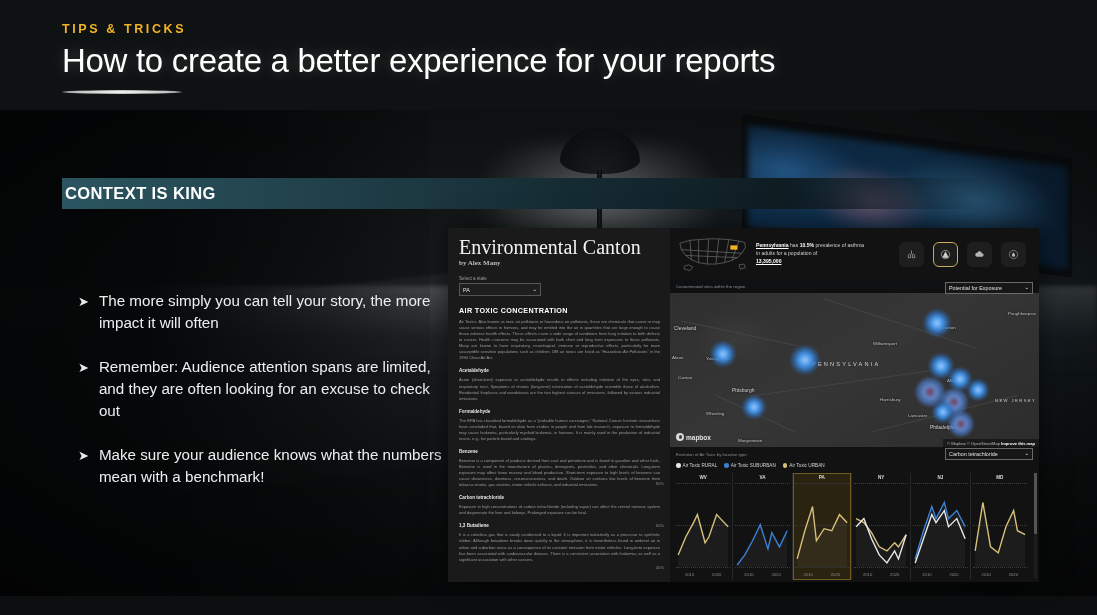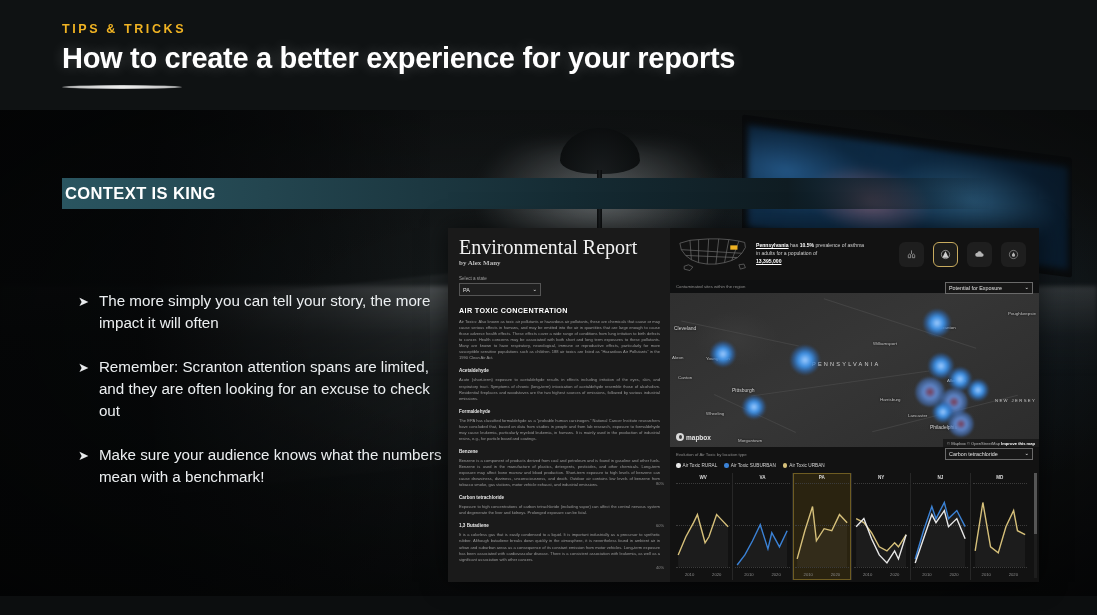--- a/index.html
+++ b/index.html
@@ -74,21 +74,21 @@
   .slide-topband { position: absolute; left: 0; right: 0; top: 0; height: 110px; background: #0f1213; }
   .slide-botband { position: absolute; left: 0; right: 0; bottom: 0; height: 19px; background: #0c0e0f; }
 
   
   .header { position: absolute; left: 62px; top: 22px; }
   .eyebrow {
     color: #f0b323; font-size: 12.5px; font-weight: bold;
     letter-spacing: 2.6px; margin-bottom: 6px;
   }
   .title {
-    color: #ffffff; font-size: 29px; font-weight: bold; letter-spacing: -0.3px;
+    color: #ffffff; font-size: 33px; font-weight: normal; letter-spacing: -0.3px;
     text-shadow: 0 0 14px rgba(255,255,255,.22);
   }
   .title-rule {
     margin-top: 10px; width: 120px; height: 4px;
     background: radial-gradient(ellipse at 50% 50%, #ffffff 0%, rgba(255,255,255,.75) 55%, rgba(255,255,255,0) 100%);
     border-radius: 50%;
   }
 
   
   .banner {
@@ -260,32 +260,32 @@
     <div class="banner-text">CONTEXT IS KING</div>
   </div>
 
   <div class="tips">
     <div class="tip">
       <div class="tip-marker">➤</div>
       <div class="tip-text">The more simply you can tell your story, the more impact it will often</div>
     </div>
     <div class="tip">
       <div class="tip-marker">➤</div>
-      <div class="tip-text">Remember: Scranton attention spans are limited, and they are often looking for an excuse to check out</div>
+      <div class="tip-text">Remember: Audience attention spans are limited, and they are often looking for an excuse to check out</div>
     </div>
     <div class="tip">
       <div class="tip-marker">➤</div>
       <div class="tip-text">Make sure your audience knows what the numbers mean with a benchmark!</div>
     </div>
   </div>
 
   <div class="dash">
 
     <div class="report">
-      <div class="report-title">Environmental Report</div>
+      <div class="report-title">Environmental Canton</div>
       <div class="report-author">by Alex Many</div>
       <div class="report-select-label">Select a state</div>
       <div class="report-select">
         <span>PA</span>
         <span class="chev">⌄</span>
       </div>
       <div class="report-h1">AIR TOXIC CONCENTRATION</div>
       <div class="report-p">Air Toxics: Also known as toxic air pollutants or hazardous air pollutants, these are chemicals that cause or may cause serious effects in humans, and may be emitted into the air in quantities that are large enough to cause those adverse health effects. These effects cover a wide range of conditions from lung irritation to birth defects to cancer. Health concerns may be associated with both short and long term exposures to these pollutants. Many are known to have respiratory, neurological, immune or reproductive effects, particularly for more susceptible sensitive populations such as children. 188 air toxics are listed as “Hazardous Air Pollutants” in the 1990 Clean Air Act.</div>
 
       <div class="report-h2">Acetaldehyde</div>

